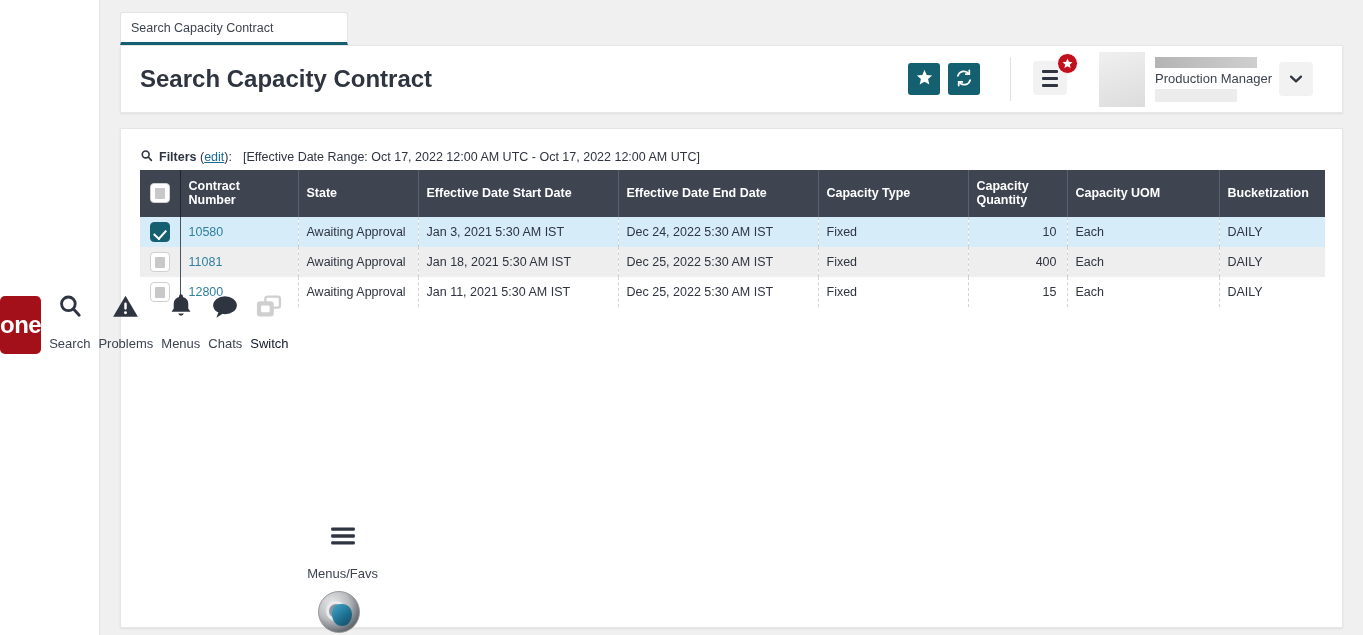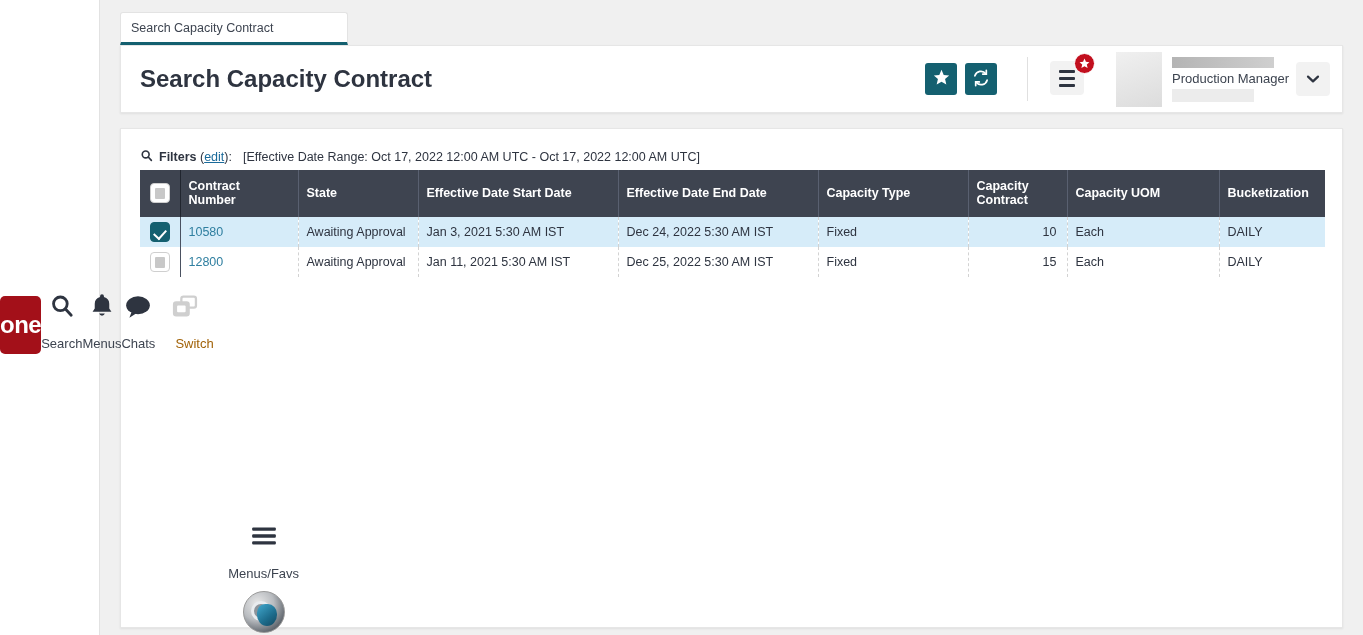--- a/index.html
+++ b/index.html
@@ -21,30 +21,30 @@
     display: flex; flex-direction: row; align-items: center;
     z-index: 5;
   }
   #logo {
     width: 58px; height: 58px; margin-top: 14px;
     background: #a31019; border-radius: 5px;
     display: flex; align-items: center; justify-content: center;
     color: #fff; font-size: 24px; font-weight: 700; letter-spacing: -0.5px;
   }
   .nav-item {
-    width: 112px; padding: 13px 0 6px 0;
+    width: 112px; padding: 13px 0 6px 8px;
     display: flex; flex-direction: column; align-items: center;
     cursor: pointer; text-decoration: none; gap: 12px;
   }
   .nav-item .ic { height: 30px; display:flex; align-items:center; justify-content:center; }
   .nav-item .lbl {
     font-size: 13px; color: #3d4450; margin-top: 3px;
     font-family: "Liberation Sans", sans-serif;
   }
-  .nav-item.disabled .lbl { color: #a16207; margin-left: 20px; }
+  .nav-item.disabled .lbl { color: #0f172a; }
   #nav-bottom { margin-top: auto; width: 100px; display:flex; flex-direction:column; align-items:center; }
   #avatar-orb {
     width: 42px; height: 42px; border-radius: 50%;
     background: radial-gradient(circle at 34% 30%, #eaeaea 0%, #b9bcc0 42%, #6b7178 72%, #2f3338 100%);
     margin: 4px 0 2px 0; position: relative; overflow: hidden;
     border: 1px solid #999;
   }
   #avatar-orb::after {
     content:""; position:absolute; left: 13px; top: 12px;
     width: 20px; height: 22px; border-radius: 40% 45% 50% 50%;
@@ -80,21 +80,21 @@
     border: 1px solid #e6e6e6;
     box-shadow: 0 1px 2px rgba(0,0,0,0.07);
     display: flex; align-items: center;
   }
   #page-title {
     font-size: 24px; font-weight: 700; color: #2e3440;
     margin-left: 19px; white-space: nowrap;
   }
   #header-actions {
     margin-left: auto; display: flex; align-items: center; height: 100%;
-    padding-right: 12px;
+    padding-right: 29px;
   }
   .sq-btn {
     width: 32px; height: 32px; border-radius: 3px;
     background: #146070; border: none; cursor: pointer;
     display: flex; align-items: center; justify-content: center;
     margin-left: 8px;
   }
   .vdiv { width: 1px; height: 44px; background: #e0e0e0; margin: 0 22px 0 30px; }
   #burger-wrap { position: relative; width: 36px; height: 36px; cursor: pointer; }
   #burger {
@@ -196,20 +196,30 @@
     <span class="ic">
       <svg width="26" height="26" viewBox="0 0 24 24" fill="none" stroke="#2e3440" stroke-width="2.6">
         <circle cx="10.5" cy="10" r="6.3"></circle>
           <line x1="15.2" y1="14.8" x2="20.5" y2="20.6" stroke-linecap="round"></line>
       </svg>
     </span>
     <span class="lbl">Search</span>
   </div>
 
 
+  <div class="nav-item">
+    <span class="ic">
+      <svg width="27" height="25" viewBox="0 0 24 22" fill="#2e3440">
+        <path d="M12 1.5 L23 20 L1 20 Z"></path>
+        <rect x="10.9" y="7.5" width="2.2" height="6.3" fill="#fff" rx="1"></rect>
+        <circle cx="12" cy="16.6" r="1.3" fill="#fff"></circle>
+      </svg>
+    </span>
+    <span class="lbl">Problems</span>
+  </div>
 
   <div class="nav-item">
     <span class="ic">
       <svg width="24" height="26" viewBox="0 0 22 24" fill="#2e3440">
         <path d="M11 1.2 a1.8 1.8 0 0 1 1.8 1.8 v0.6 a6.6 6.6 0 0 1 4.9 6.3 v4.4 l2 3.1 H2.3 l2-3.1 v-4.4 a6.6 6.6 0 0 1 4.9-6.3 V3 A1.8 1.8 0 0 1 11 1.2 Z"></path>
         <path d="M8.4 19 a2.7 2.7 0 0 0 5.2 0 Z"></path>
       </svg>
     </span>
     <span class="lbl">Menus</span>
   </div>
@@ -345,37 +355,48 @@
       <thead>
         <tr>
           <th class="cb">
             <span class="chk"></span>
           </th>
           <th>Contract Number</th>
           <th>State</th>
           <th>Effective Date Start Date</th>
           <th>Effective Date End Date</th>
           <th>Capacity Type</th>
-          <th>Capacity Contract</th>
+          <th>Capacity Quantity</th>
           <th>Capacity UOM</th>
           <th>Bucketization</th>
         </tr>
       </thead>
       <tbody id="tbody">
           <tr class="sel">
             <td class="cb"><span class="chk on"></span></td>
             <td class="link">10580</td>
             <td>Awaiting Approval</td>
             <td>Jan 3, 2021 5:30 AM IST</td>
             <td>Dec 24, 2022 5:30 AM IST</td>
             <td>Fixed</td>
             <td class="num">10</td>
             <td>Each</td>
             <td>DAILY</td>
           </tr>
+          <tr class="even">
+            <td class="cb"><span class="chk"></span></td>
+            <td class="link">11081</td>
+            <td>Awaiting Approval</td>
+            <td>Jan 18, 2021 5:30 AM IST</td>
+            <td>Dec 25, 2022 5:30 AM IST</td>
+            <td>Fixed</td>
+            <td class="num">400</td>
+            <td>Each</td>
+            <td>DAILY</td>
+          </tr>
           <tr class="odd">
             <td class="cb"><span class="chk"></span></td>
             <td class="link">12800</td>
             <td>Awaiting Approval</td>
             <td>Jan 11, 2021 5:30 AM IST</td>
             <td>Dec 25, 2022 5:30 AM IST</td>
             <td>Fixed</td>
             <td class="num">15</td>
             <td>Each</td>
             <td>DAILY</td>

